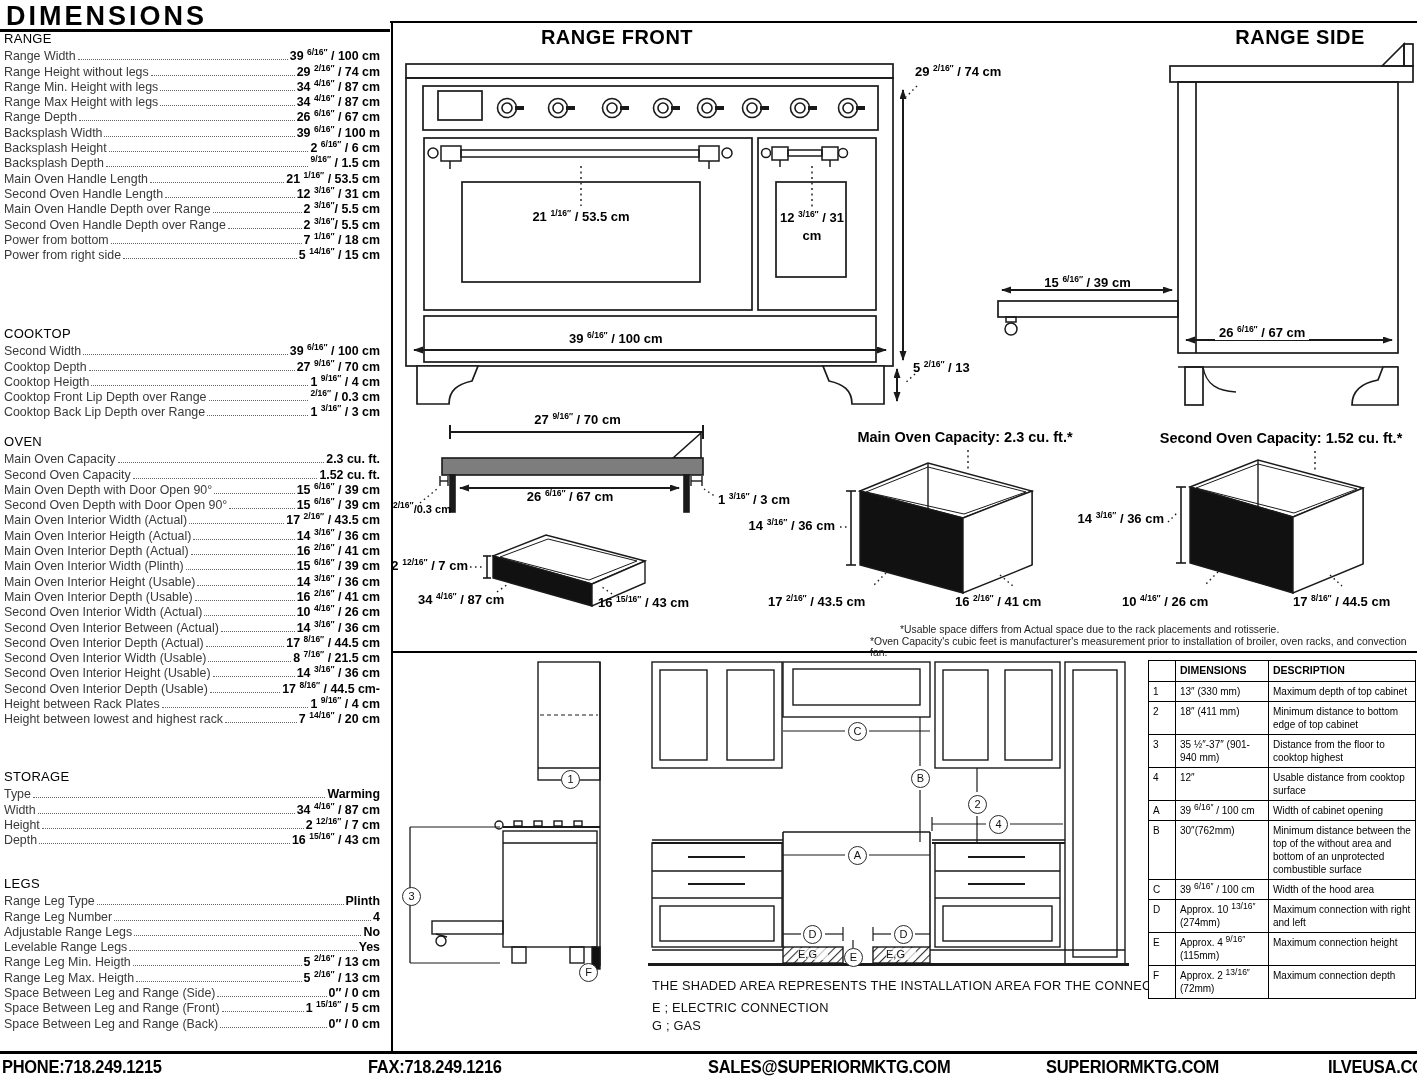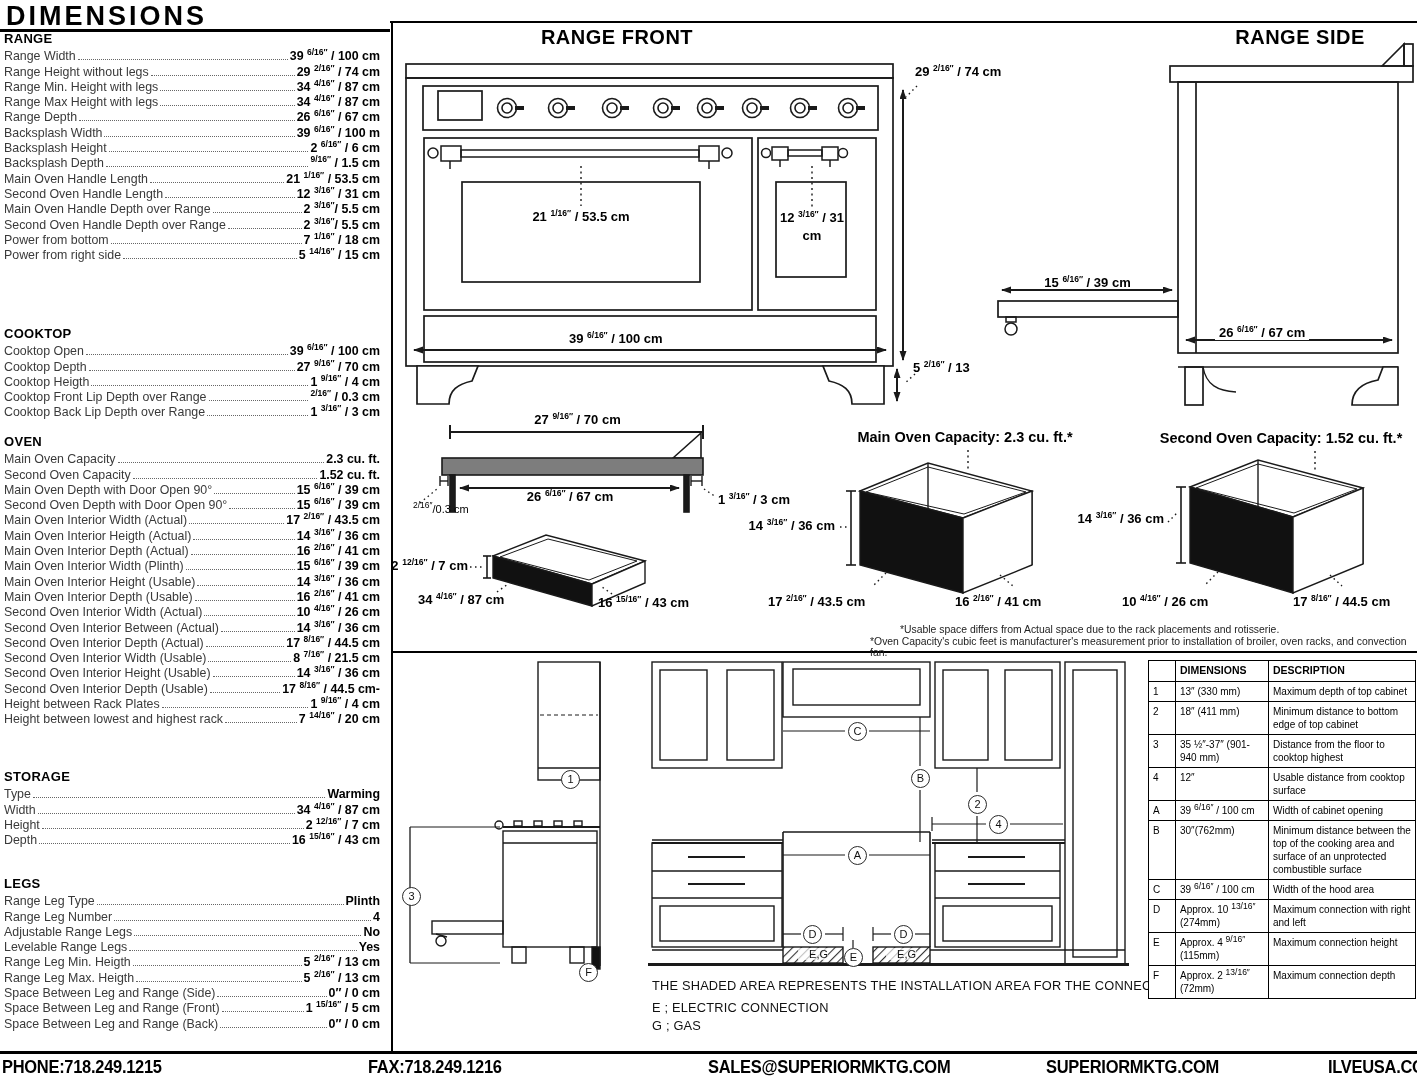--- a/index.html
+++ b/index.html
@@ -4,40 +4,40 @@
 <style>
   html,body{margin:0;padding:0;background:#fff;}
   .page{position:relative;width:1417px;height:1080px;background:#fff;overflow:hidden;
         font-family:"Liberation Sans",sans-serif;color:#000;}
   .abs{position:absolute;}
   .rule{position:absolute;background:#000;}
   
   .page-title{position:absolute;left:6px;top:0px;font-size:27px;font-weight:bold;letter-spacing:3px;transform:scaleY(1.05);transform-origin:left top;}
   
   .spec-section{position:absolute;left:4px;width:376px;}
-  .sec-title{font-size:13px;font-weight:bold;letter-spacing:.3px;margin-bottom:2px;}
+  .sec-title{font-size:13px;font-weight:normal;letter-spacing:.3px;margin-bottom:2px;}
   .spec-row{display:flex;align-items:flex-end;height:15.3px;font-size:12.4px;}
   .lbl{color:#3a3a3a;white-space:nowrap;}
   .dots{flex:1;border-bottom:1.7px dotted #666;margin:0 2px 3px 2px;min-width:6px;}
   .val{font-weight:bold;white-space:nowrap;color:#000;}
   sup{font-size:8.5px;line-height:0;}
   
   .dim-label{position:absolute;font-weight:bold;font-size:13px;white-space:nowrap;}
   .dim-label.wrap{white-space:normal;text-align:center;line-height:1.35;}
   .dim-label.center{text-align:center;}
   .dim-label.right{text-align:right;}
   .dim-label.onwhite{background:#fff;padding:0 4px;}
-  .dim-label.small{font-size:11px;font-weight:normal;margin-left:20px;}
+  .dim-label.small{font-size:11px;font-weight:bold;}
   .drawing-title{position:absolute;font-size:20px;font-weight:bold;letter-spacing:.5px;text-align:center;}
   .cap-title{position:absolute;font-size:14.5px;font-weight:bold;text-align:center;}
   .footnote{position:absolute;font-size:10.4px;color:#222;text-align:left;}
   
   .callout{position:absolute;width:17px;height:17px;border:1.3px solid #2a2a2a;border-radius:50%;
            background:#fff;text-align:center;font-size:11px;line-height:16px;color:#111;}
-  .hatch-label{position:absolute;width:30px;text-align:right;font-size:11px;color:#111;background:rgba(255,255,255,.7);}
+  .hatch-label{position:absolute;width:30px;text-align:left;font-size:11px;color:#111;background:rgba(255,255,255,.7);}
   .install-note{position:absolute;font-size:12.8px;color:#111;letter-spacing:.2px;}
   
   .install-table{position:absolute;left:1148px;top:660px;border-collapse:collapse;table-layout:fixed;
                  width:264px;font-size:10px;background:#fff;}
   .install-table th,.install-table td{border:1.5px solid #000;padding:3px 4px;vertical-align:top;text-align:left;line-height:1.3;}
   .install-table th{font-size:10.5px;}
   .install-table .id{width:18px;}
   .install-table .dims{width:84px;}
   .install-table .desc{width:138px;}
   
@@ -413,21 +413,21 @@
           <span class="lbl">Power from right side</span>
           <span class="dots"></span>
           <span class="val frac">5 <sup>14/16″</sup> / 15 cm</span>
         </div>
       </div>
   </div>
   <div class="spec-section" style="top:326px">
     <div class="sec-title">COOKTOP</div>
     <div>
         <div class="spec-row">
-          <span class="lbl">Cooktop Open</span>
+          <span class="lbl">Second Width</span>
           <span class="dots"></span>
           <span class="val frac">39 <sup>6/16″</sup> / 100 cm</span>
         </div>
         <div class="spec-row">
           <span class="lbl">Cooktop Depth</span>
           <span class="dots"></span>
           <span class="val frac">27 <sup>9/16″</sup> / 70 cm</span>
         </div>
         <div class="spec-row">
           <span class="lbl">Cooktop Heigth</span>
@@ -699,21 +699,21 @@
           <td class="desc">Usable distance from cooktop surface</td>
         </tr>
         <tr>
           <td class="id">A</td>
           <td class="dims frac">39 <sup>6/16″</sup> / 100 cm</td>
           <td class="desc">Width of cabinet opening</td>
         </tr>
         <tr>
           <td class="id">B</td>
           <td class="dims frac">30″(762mm)</td>
-          <td class="desc">Minimum distance between the top of the cooking area and surface of an unprotected combustible surface</td>
+          <td class="desc">Minimum distance between the top of the without area and bottom of an unprotected combustible surface</td>
         </tr>
         <tr>
           <td class="id">C</td>
           <td class="dims frac">39 <sup>6/16″</sup> / 100 cm</td>
           <td class="desc">Width of the hood area</td>
         </tr>
         <tr>
           <td class="id">D</td>
           <td class="dims frac">Approx. 10 <sup>13/16″</sup> (274mm)</td>
           <td class="desc">Maximum connection with right and left</td>

